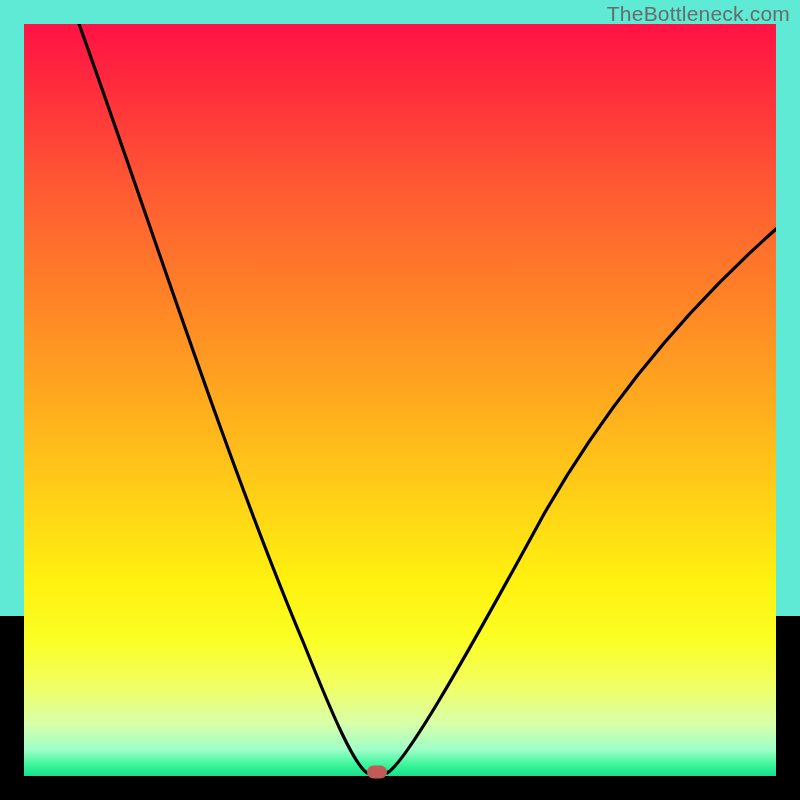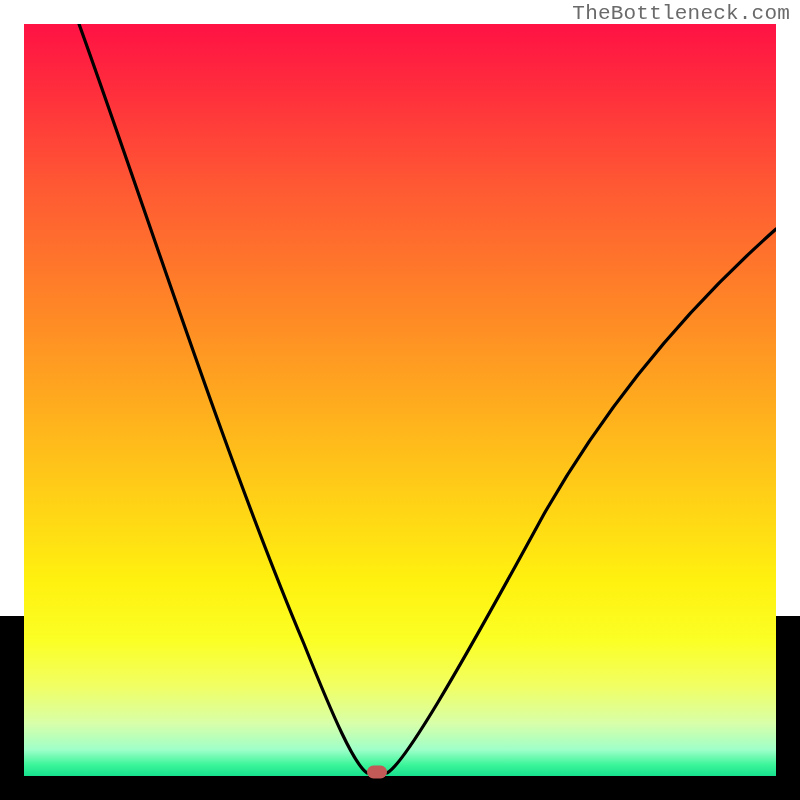--- a/index.html
+++ b/index.html
@@ -10,22 +10,21 @@
     overflow: hidden;
     background: #000;
     font-family: Arial, Helvetica, sans-serif;
   }
   .frame {
     position: absolute;
     left: 0;
     top: 0;
     width: 800px;
     height: 616px;
-    background: #ffffff;
-    font-family: Liberation Mono, monospace;
+    background: #5eead4;
   }
   .plot {
     position: absolute;
     left: 24px;
     top: 24px;
     width: 752px;
     height: 752px;
     background: linear-gradient(to bottom,
       #ff1244 0%,
       #ff2b3d 8%,

